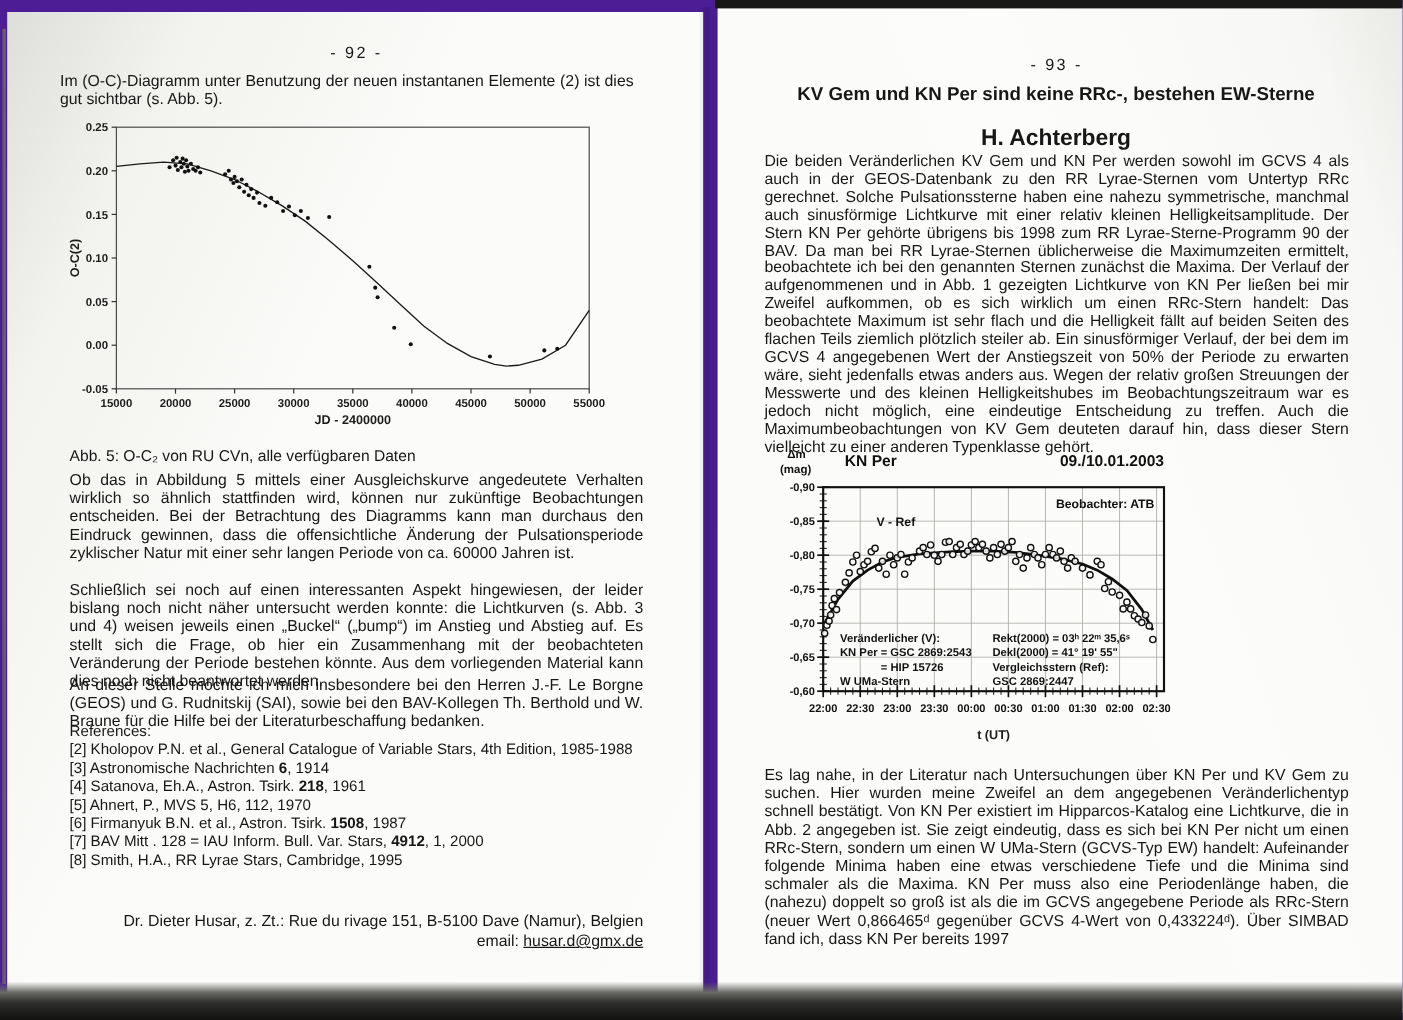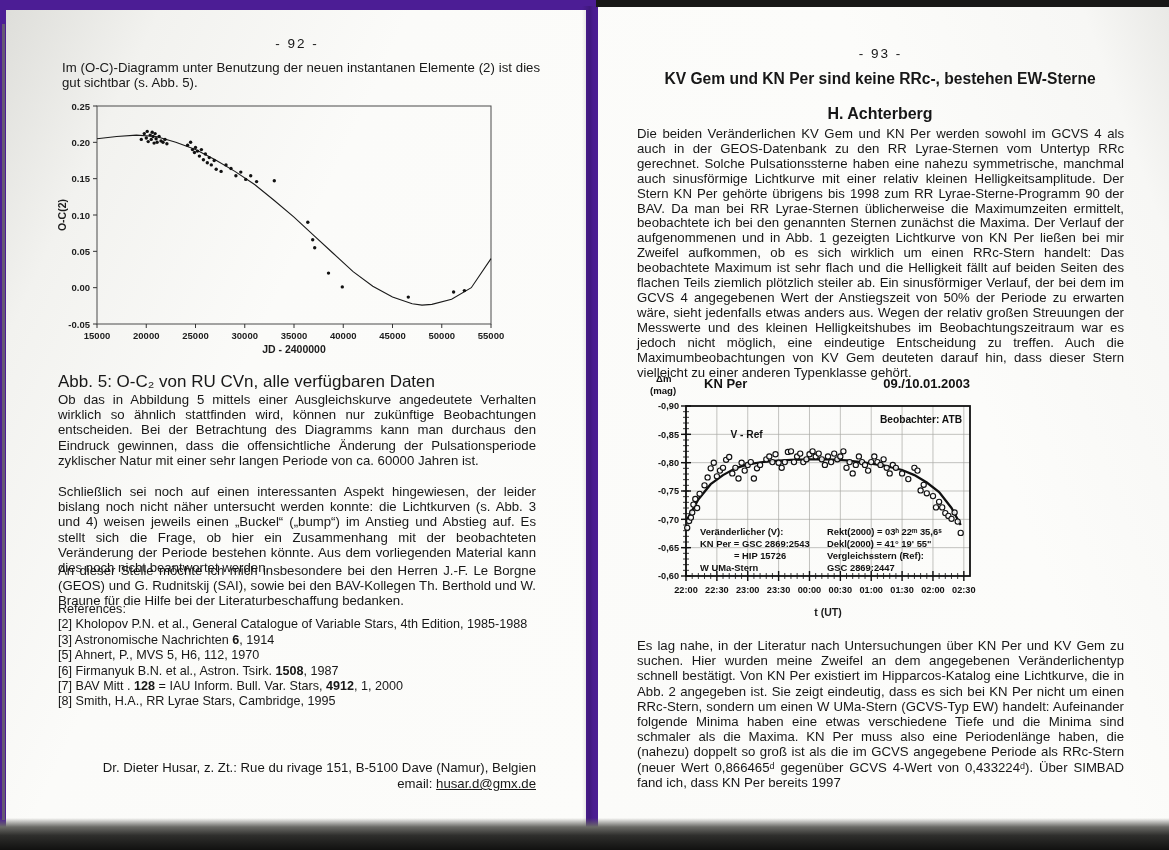--- a/index.html
+++ b/index.html
@@ -11,49 +11,49 @@
   .page-right{left:598px;top:6px;width:571px;height:838px;
      background:linear-gradient(250deg,#e9e9e6 0%,#f7f7f5 10%,#fcfcfa 38%,#fbfbf9 100%);}
   .edge-line{position:absolute;left:2px;top:24px;width:3px;height:796px;background:#6f6e6a;opacity:.75;}
   .topstrip{position:absolute;left:596px;top:0;width:573px;height:7px;background:#181817;}
   .bottomband{position:absolute;left:0;top:818px;width:1169px;height:32px;
      background:linear-gradient(180deg,rgba(150,150,146,0) 0%,#6a6a66 28%,#2e2e2c 55%,#111110 100%);}
   .gutter{position:absolute;left:582px;top:6px;width:17px;height:838px;
      background:linear-gradient(90deg,rgba(0,0,0,0) 0%,rgba(0,0,0,.16) 45%,rgba(0,0,0,.04) 65%,rgba(0,0,0,0) 100%);}
   .pagenum{position:absolute;font-size:13.5px;letter-spacing:2px;text-align:center;}
   .para{position:absolute;margin:0;font-size:13.2px;line-height:15.2px;text-align:justify;}
-  .caption{position:absolute;font-size:17px;}
+  .caption{position:absolute;font-size:13px;}
   .refs{position:absolute;font-size:12.6px;line-height:15.4px;}
   .ref-line{margin:0;}
   .mono-link{font-family:"Liberation Mono",monospace;font-size:11.6px;text-decoration:underline;}
   .address{position:absolute;font-size:13.2px;line-height:16px;text-align:right;}
   .email{text-decoration:underline;}
   .title93{position:absolute;margin:0;font-size:15.6px;font-weight:bold;text-align:center;}
-  .author93{position:absolute;margin:0;font-size:16px;font-weight:bold;text-align:center;}
+  .author93{position:absolute;margin:0;font-size:19px;font-weight:bold;text-align:center;}
   .bild-cap{position:absolute;font-size:13px;font-weight:bold;line-height:17px;white-space:pre-line;}
   svg{position:absolute;overflow:visible;}
   .tk{font:bold 9.5px "Liberation Sans",sans-serif;fill:#1c1c1c;}
   .axl{font:bold 10.5px "Liberation Sans",sans-serif;fill:#1c1c1c;}
   .tk2{font:bold 9.2px "Liberation Sans",sans-serif;fill:#111;}
   .tt{font:bold 13px "Liberation Sans",sans-serif;fill:#111;}
   .obs{font:bold 10.2px "Liberation Sans",sans-serif;fill:#111;}
   .inf{font:bold 9.4px "Liberation Sans",sans-serif;fill:#111;}
   .dml{font:bold 9.6px "Liberation Sans",sans-serif;fill:#111;}
 </style>
 </head>
 <body>
 
 <div class="scan">
 
   <div class="edge-line"></div>
 
   <div class="page page-left">
     <div class="pagenum" style="left:52px;top:26px;width:478px;">- 92 -</div>
 
-    <p class="para" style="left:56px;top:50px;width:478px;">Im (O-C)-Diagramm unter Benutzung der neuen instantanen Elemente (2) ist dies gut sichtbar (s. Abb. 5).</p>
+    <p class="para" style="left:44px;top:50px;width:478px;">Im (O-C)-Diagramm unter Benutzung der neuen instantanen Elemente (2) ist dies gut sichtbar (s. Abb. 5).</p>
 
     <svg id="chart-oc" style="left:47px;top:84px;" width="450" height="272" viewBox="0 0 450 272">
         <rect x="44" y="12" width="394" height="218" fill="none" stroke="#4a4a4a" stroke-width="1"></rect>
         <line x1="40" y1="12" x2="44" y2="12" stroke="#333" stroke-width="1"></line>
         <text x="37" y="15.5" text-anchor="end" class="tk">0.25</text>
         <line x1="40" y1="48.33333333333333" x2="44" y2="48.33333333333333" stroke="#333" stroke-width="1"></line>
         <text x="37" y="51.83333333333333" text-anchor="end" class="tk">0.20</text>
         <line x1="40" y1="84.66666666666667" x2="44" y2="84.66666666666667" stroke="#333" stroke-width="1"></line>
         <text x="37" y="88.16666666666667" text-anchor="end" class="tk">0.15</text>
         <line x1="40" y1="121" x2="44" y2="121" stroke="#333" stroke-width="1"></line>
@@ -143,23 +143,24 @@
 
     <p class="para" style="left:52px;top:474px;width:478px;">Schließlich sei noch auf einen interessanten Aspekt hingewiesen, der leider bislang noch nicht näher untersucht werden konnte: die Lichtkurven (s. Abb. 3 und 4) weisen jeweils einen „Buckel“ („bump“) im Anstieg und Abstieg auf. Es stellt sich die Frage, ob hier ein Zusammenhang mit der beobachteten Veränderung der Periode bestehen könnte.  Aus dem vorliegenden Material kann dies noch nicht beantwortet werden.</p>
 
     <p class="para" style="left:52px;top:553px;width:478px;">An dieser Stelle möchte ich mich insbesondere bei den Herren J.-F. Le Borgne (GEOS) und G. Rudnitskij (SAI), sowie bei den BAV-Kollegen Th. Berthold und W. Braune für die Hilfe bei der Literaturbeschaffung bedanken.</p>
 
     <div class="refs" style="left:52px;top:592px;width:478px;">
       <div>References:</div>
       <div id="refs-list">
           <div class="ref-line"><span>[2] Kholopov P.N. et al., General Catalogue of Variable Stars, 4th Edition, 1985-1988</span></div>
           <div class="ref-line"><span>[3] Astronomische Nachrichten </span><span style="font-weight: bold;">6</span><span>, 1914</span></div>
+          <div class="ref-line"><span>[4] Satanova, Eh.A., Astron. Tsirk. </span><span style="font-weight: bold;">218</span><span>, 1961</span></div>
           <div class="ref-line"><span>[5] Ahnert, P., MVS 5, H6, 112, 1970</span></div>
           <div class="ref-line"><span>[6] Firmanyuk B.N. et al., Astron. Tsirk. </span><span style="font-weight: bold;">1508</span><span>, 1987</span></div>
-          <div class="ref-line"><span>[7] BAV Mitt . </span><span style="font-weight: bold;">128</span><span> = IAU Inform. Bull. Var. Stars, </span><span style="font-weight: bold;">4912</span><span>, 1, 2000</span></div>
+          <div class="ref-line"><span>[7] BAV Mitt . </span><span style="font-weight: normal;">128</span><span> = IAU Inform. Bull. Var. Stars, </span><span style="font-weight: bold;">4912</span><span>, 1, 2000</span></div>
           <div class="ref-line"><span>[8] Smith, H.A., RR Lyrae Stars, Cambridge, 1995</span></div>
         </div>
     </div>
 
     <div class="address" style="left:52px;top:750px;width:478px;">
       <div>Dr. Dieter Husar, z. Zt.: Rue du rivage 151, B-5100 Dave (Namur), Belgien</div>
       <div><span>email: </span><span class="email">husar.d@gmx.de</span></div>
     </div>
   </div>
 

